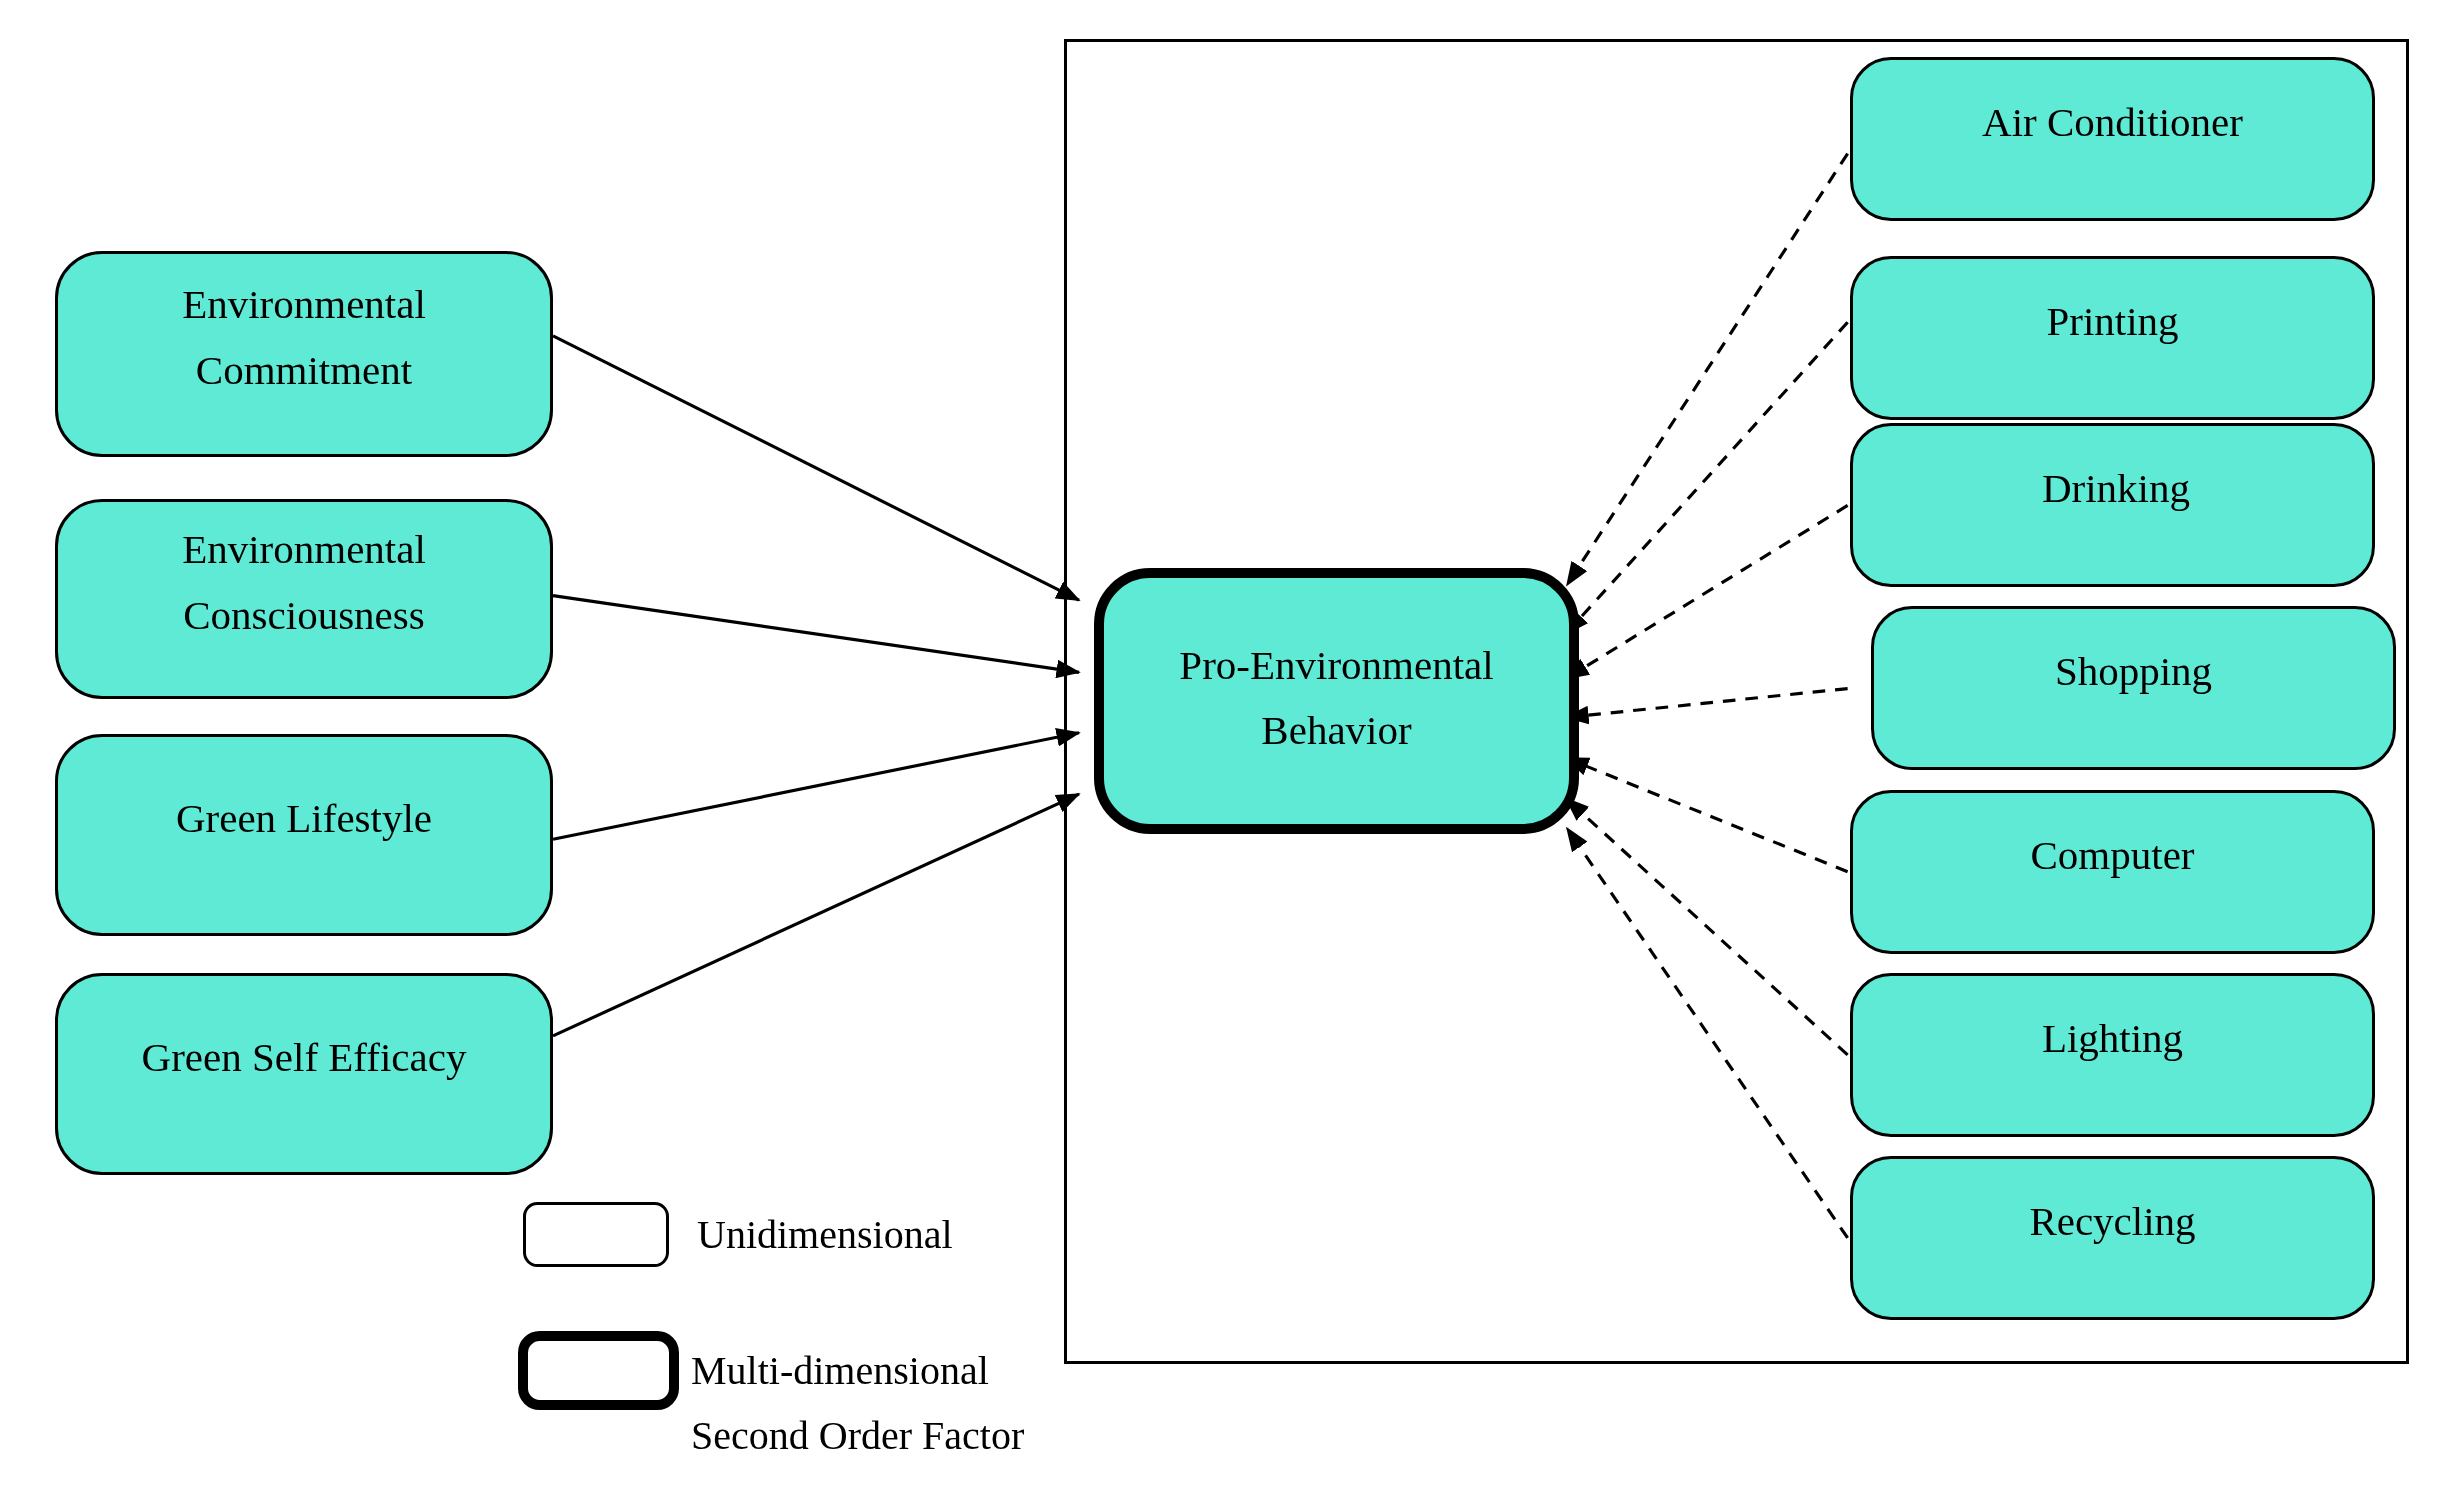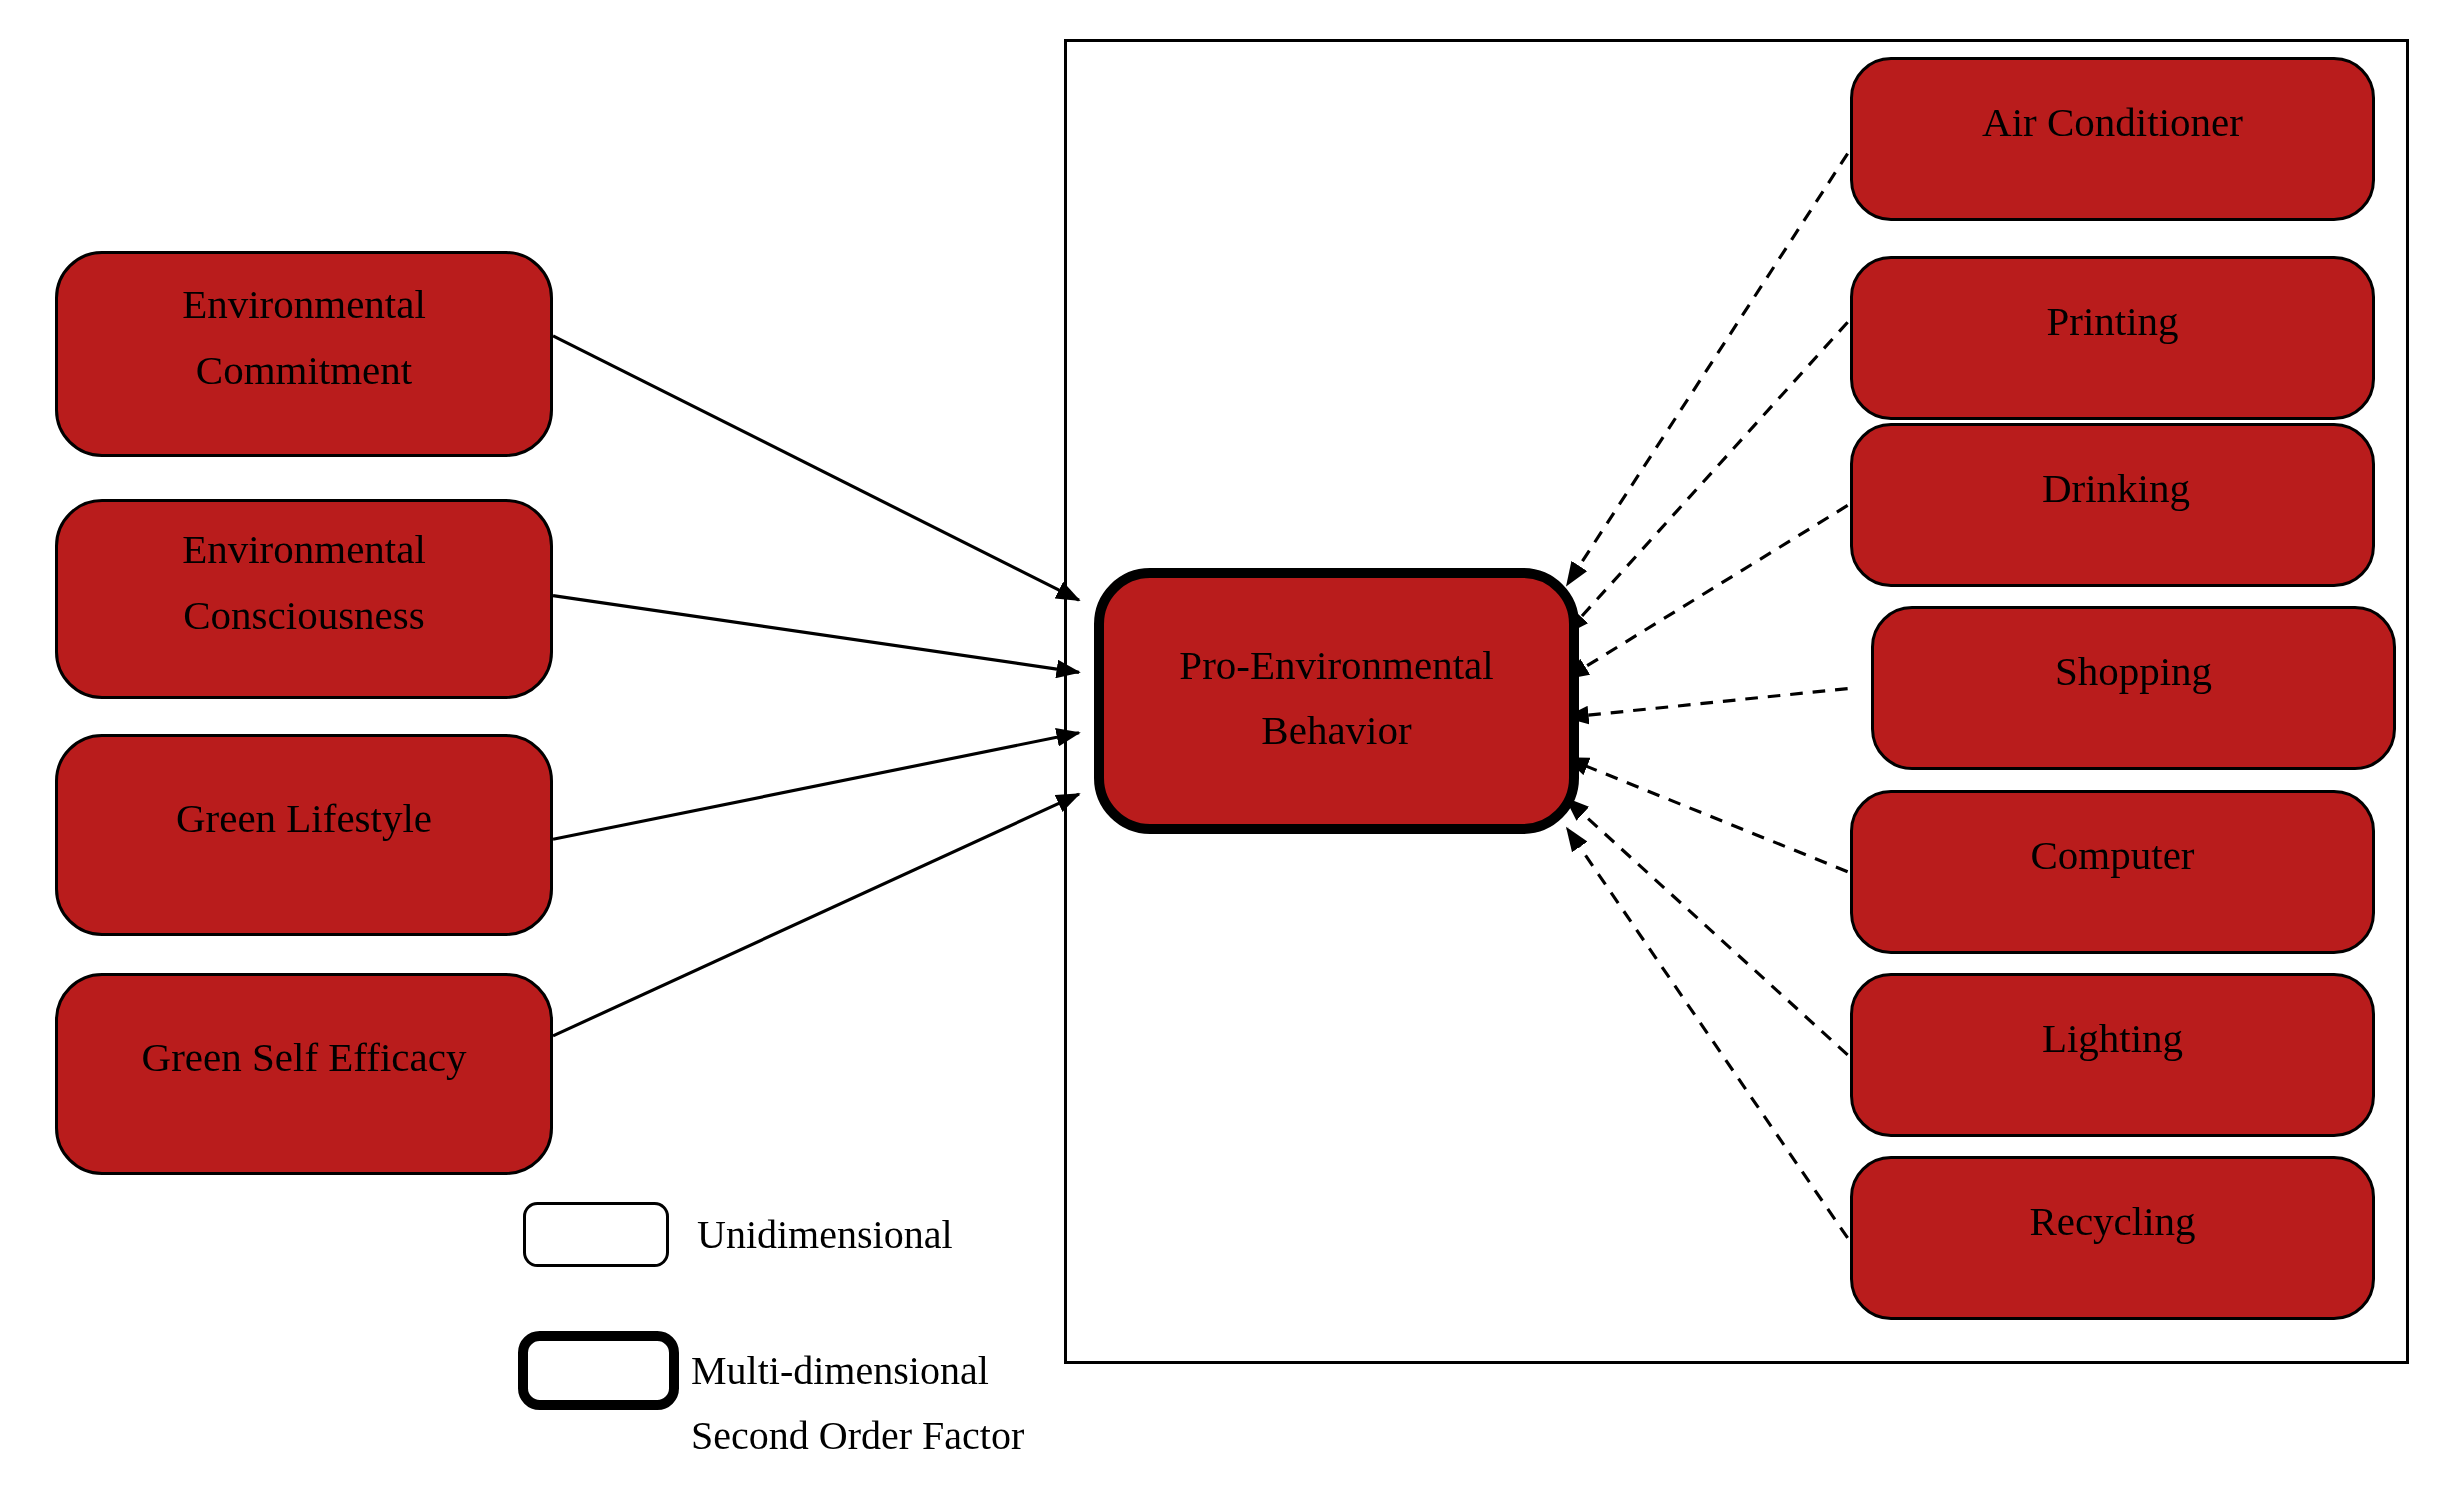--- a/index.html
+++ b/index.html
@@ -10,21 +10,21 @@
     color:#000;
     font-family:"Liberation Serif","DejaVu Serif",serif;
     overflow:hidden;
   }
   .wires{position:absolute;left:0;top:0;width:2462px;height:1498px;z-index:2;}
   .frame{
     position:absolute;left:1064px;top:39px;width:1345px;height:1325px;
     border:3.6px solid #000;box-sizing:border-box;z-index:1;background:transparent;
   }
   .node{
-    position:absolute;box-sizing:border-box;background:#b91c1c;
+    position:absolute;box-sizing:border-box;background:#5eead4;
     border:3.6px solid #000;border-radius:47px;
     display:flex;flex-direction:column;align-items:center;justify-content:center;
     text-align:center;font-size:41px;line-height:1.6;z-index:3;
     padding-bottom:32px;
   }
   .node.bold{border-width:10px;border-radius:56px;padding-bottom:5.4px;margin-left:22px;}
   .node .ln{display:block;white-space:nowrap;}
   .swatch{
     position:absolute;box-sizing:border-box;background:#fff;
     border:3.6px solid #000;border-radius:14.4px;z-index:3;

